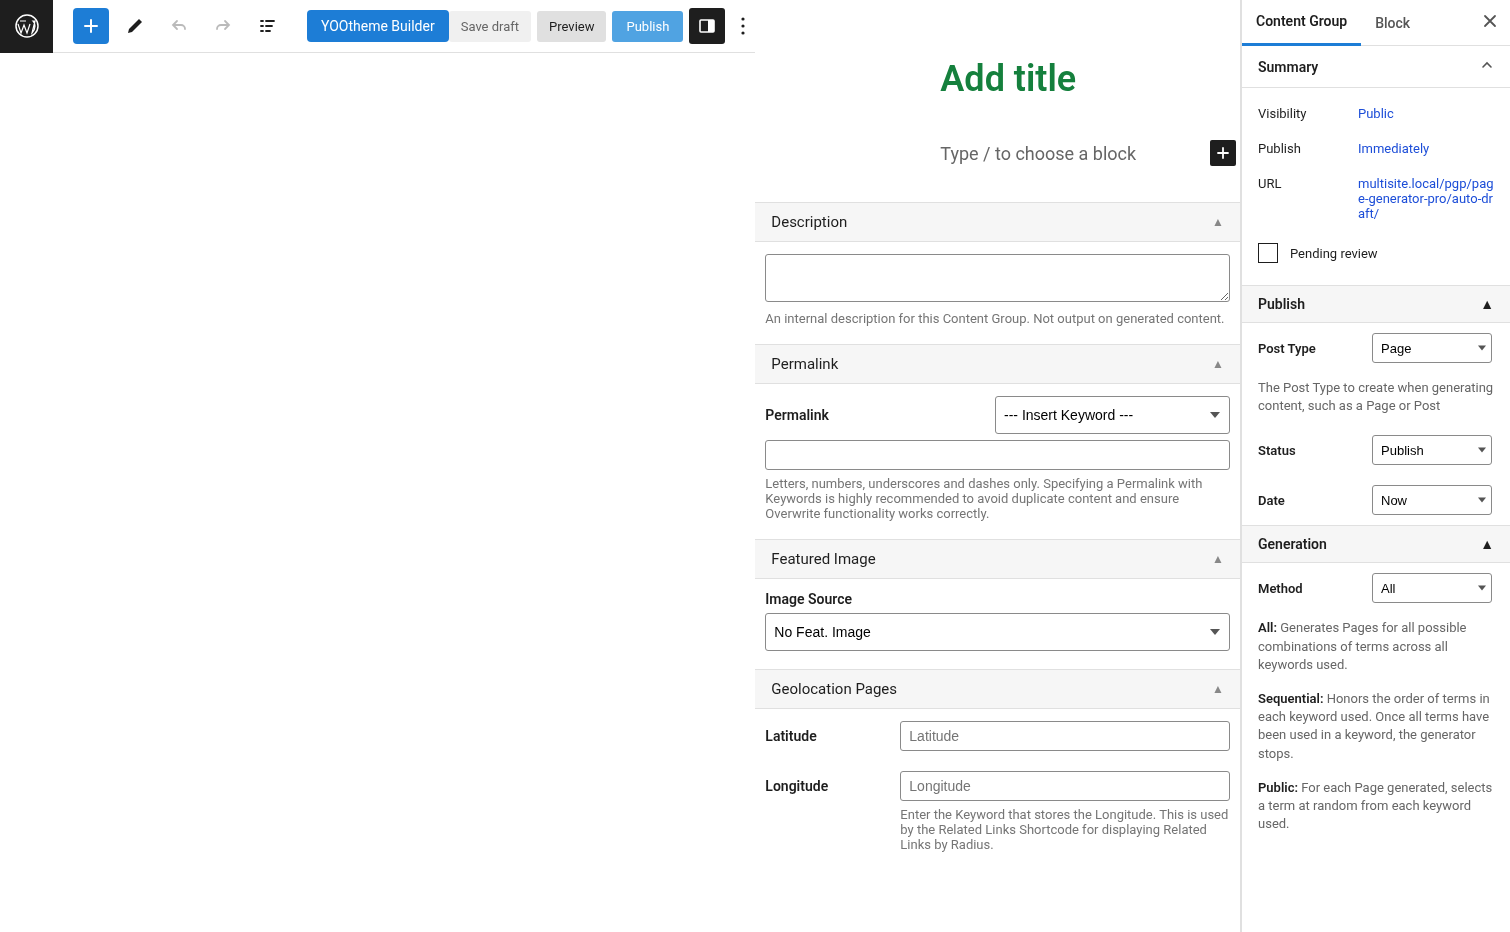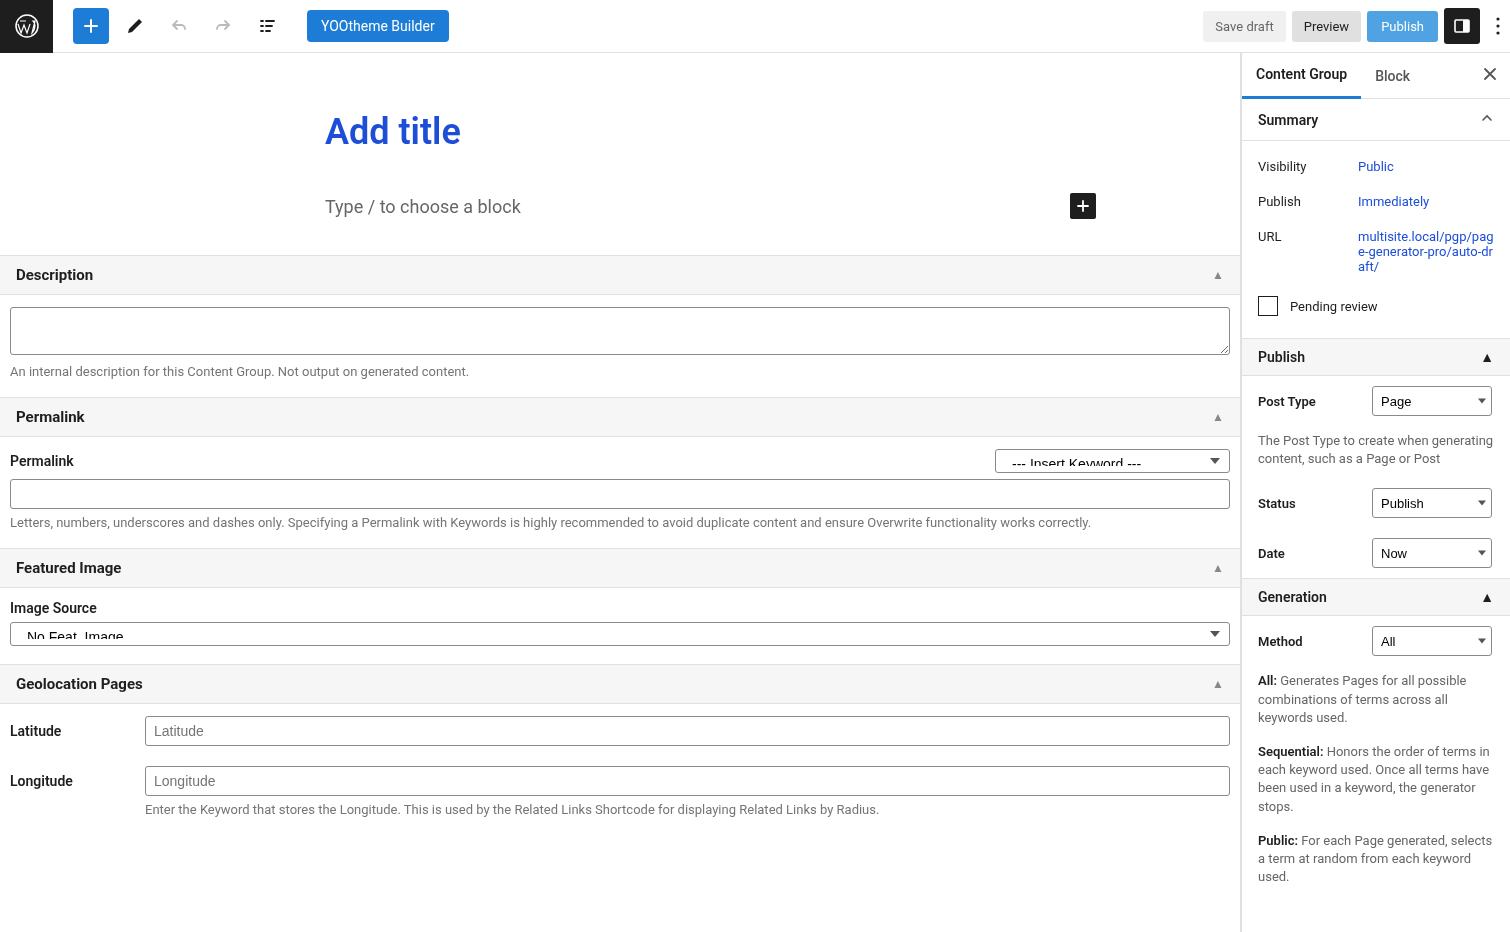--- a/index.html
+++ b/index.html
@@ -1,17 +1,17 @@
 <!DOCTYPE html>
 <html><head>
 <meta charset="utf-8">
 <style>
 * { box-sizing: border-box; margin: 0; padding: 0; }
 body { font-family: -apple-system, BlinkMacSystemFont, "Segoe UI", Roboto, sans-serif; font-size: 13px; color: #1e1e1e; background: #fff; overflow: hidden; }
-.app { display: flex; flex-direction: column; width: 1510px; height: 932px; }
+.app { display: flex; width: 1510px; height: 932px; }
 
 
 .topbar { height: 53px; display: flex; align-items: center; border-bottom: 1px solid #e0e0e0; }
 .wp-btn { width: 53px; height: 53px; background: #1e1e1e; display: flex; align-items: center; justify-content: center; }
 .tb-left { display: flex; align-items: center; gap: 8px; padding-left: 20px; }
 .iconbtn { width: 36px; height: 36px; display: flex; align-items: center; justify-content: center; border-radius: 2px; color: #1e1e1e; }
 .plusbtn { background: #1d7dd6; color: #fff; border-radius: 4px; }
 .disabled { opacity: 0.3; }
 .builder { margin-left: 14px; background: #1d7dd6; color: #fff; padding: 8px 14px; border-radius: 4px; font-size: 14px; }
 .tb-right { margin-left: auto; display: flex; align-items: center; gap: 6px; }
@@ -19,35 +19,35 @@
 .btn-preview { background: #e0e0e0; color: #1e1e1e; padding: 8px 12px; border-radius: 3px; font-size: 13px; }
 .btn-publish { background: #50a3e2; color: #fff; padding: 8px 14px; border-radius: 3px; font-size: 13px; }
 .panel-toggle { background: #1e1e1e; width: 36px; height: 36px; display: flex; align-items: center; justify-content: center; border-radius: 3px; }
 .menu-dots { width: 24px; height: 36px; display: flex; align-items: center; justify-content: center; }
 
 .main { display: flex; flex: 1; overflow: hidden; }
 .editor { flex: 1; overflow-y: auto; border-right: 1px solid #e0e0e0; position: relative; }
 .editor::-webkit-scrollbar { width: 10px; }
 .editor::-webkit-scrollbar-thumb { background: #c0c0c0; border-radius: 5px; }
 .editor-inner { max-width: 960px; margin: 0 auto; padding: 48px 0 0 0; }
-.title-placeholder { font-size: 36px; font-weight: 600; color: #1d4ed8; padding: 10px 0; margin-left: 185px; }
+.title-placeholder { font-size: 36px; font-weight: 600; color: #15803d; padding: 10px 0; margin-left: 185px; }
 .block-row { display: flex; align-items: center; margin: 30px 0 36px 185px; max-width: 780px; }
 .block-placeholder { font-size: 18px; color: #666; flex: 1; }
 .block-add { width: 26px; height: 26px; background: #1e1e1e; color: #fff; display: flex; align-items: center; justify-content: center; border-radius: 2px; margin-right: 4px; }
 
 .section { border-top: 1px solid #e0e0e0; }
-.section-header { background: #f6f6f6; padding: 10px 16px; font-size: 15px; font-weight: 700; display: flex; align-items: center; border-bottom: 1px solid #e0e0e0; }
+.section-header { background: #f6f6f6; padding: 10px 16px; font-size: 15px; font-weight: 400; display: flex; align-items: center; border-bottom: 1px solid #e0e0e0; }
 .collapse-arrow { margin-left: auto; color: #888; font-size: 12px; }
 .section-body { padding: 12px 10px 18px 10px; }
 .help { color: #757575; font-size: 13px; margin-top: 6px; }
 .txtarea { width: 100%; height: 48px; border: 1px solid #8a8a8a; border-radius: 3px; padding: 6px; font-family: inherit; resize: vertical; }
 .field-row { display: flex; align-items: center; margin-bottom: 6px; }
 .field-label { width: 135px; font-size: 14px; font-weight: 600; }
 .field-input { flex: 1; border: 1px solid #8a8a8a; border-radius: 3px; padding: 6px 8px; font-size: 14px; height: 30px; }
-.select { width: 100%; border: 1px solid #8a8a8a; border-radius: 3px; padding: 6px 28px 6px 16px; font-size: 14px; height: 24px; appearance: none; background: #fff; position: relative; }
+.select { width: 100%; border: 1px solid #8a8a8a; border-radius: 3px; padding: 6px 28px 6px 8px; font-size: 14px; height: 38px; appearance: none; background: #fff; position: relative; }
 .select-wrap { position: relative; flex: 1; }
 .select-wrap::after { content: ""; position: absolute; right: 10px; top: 50%; width: 0; height: 0; border-left: 5px solid transparent; border-right: 5px solid transparent; border-top: 6px solid #555; transform: translateY(-50%); pointer-events: none; }
 .select-small-wrap { position: relative; width: 235px; margin-left: auto; }
 .select-small-wrap::after { content: ""; position: absolute; right: 10px; top: 50%; width: 0; height: 0; border-left: 5px solid transparent; border-right: 5px solid transparent; border-top: 6px solid #555; transform: translateY(-50%); pointer-events: none; }
 .field-wide { flex: 1; }
 
 
 .sidebar { width: 269px; border-left: 1px solid #e0e0e0; display: flex; flex-direction: column; overflow-y: auto; }
 .sb-tabs { display: flex; align-items: center; border-bottom: 1px solid #e0e0e0; height: 46px; }
 .sb-tab { padding: 0 14px; height: 100%; display: flex; align-items: center; font-size: 14px; font-weight: 500; color: #555; }

